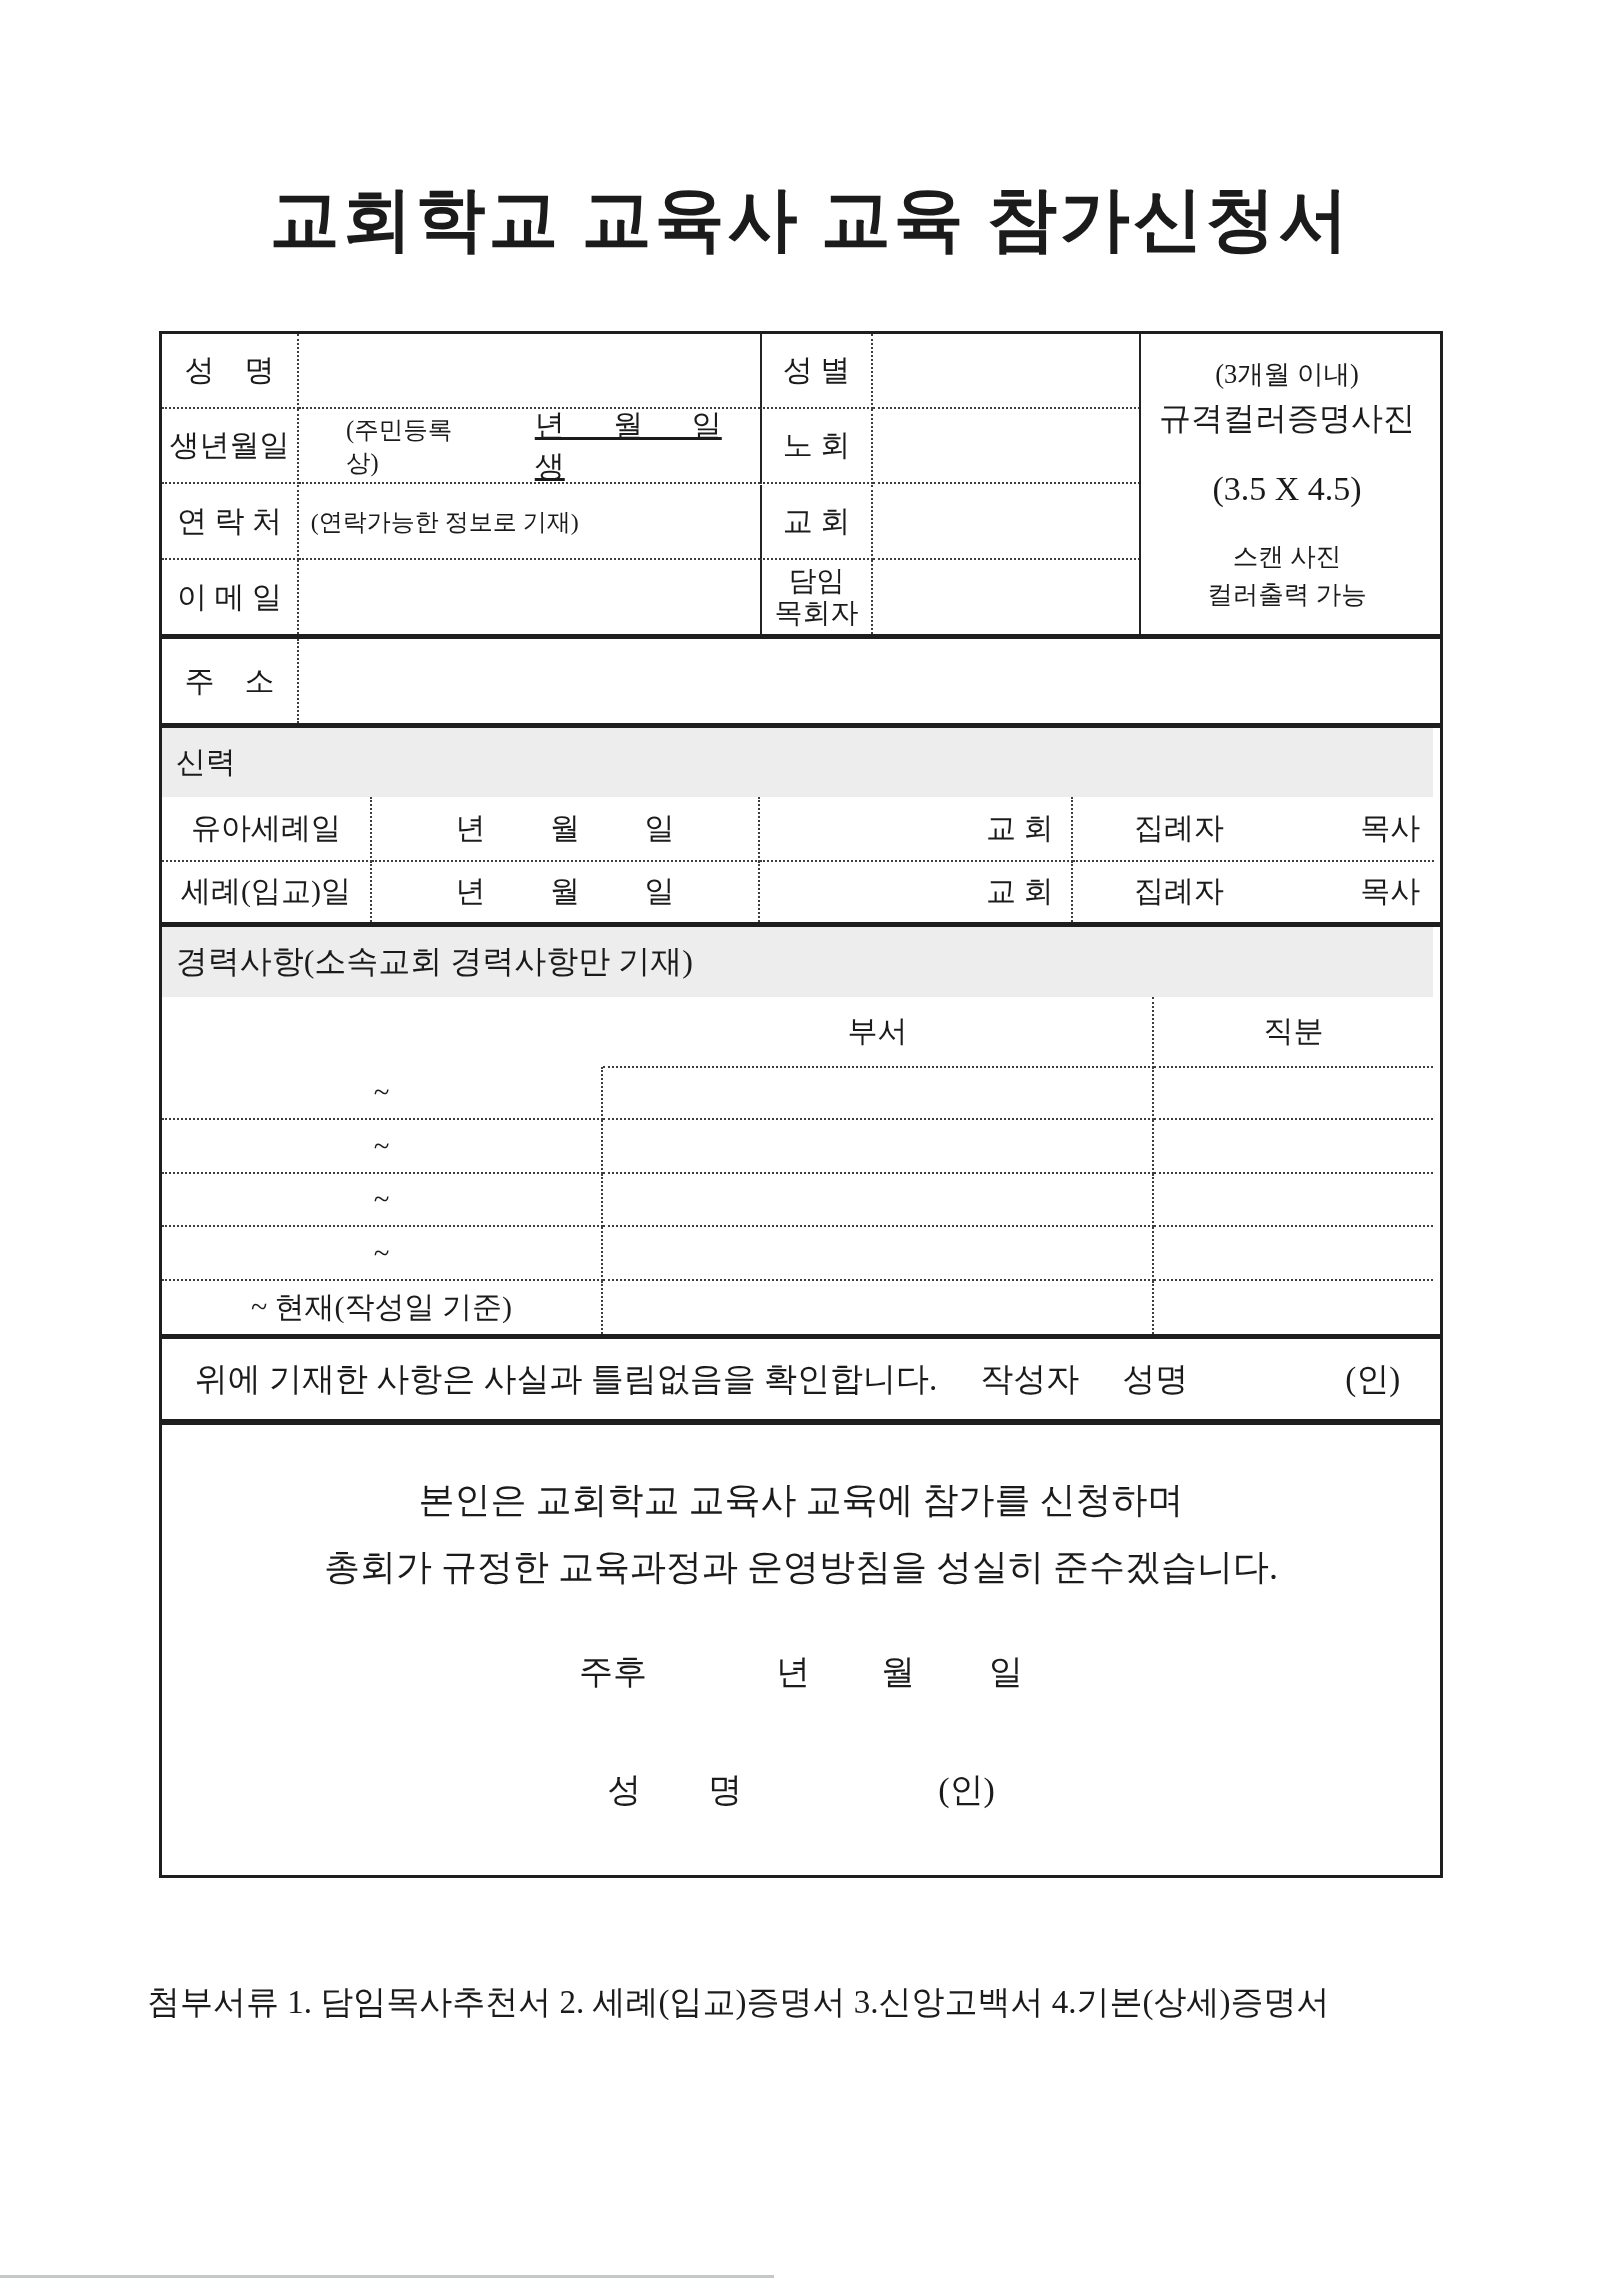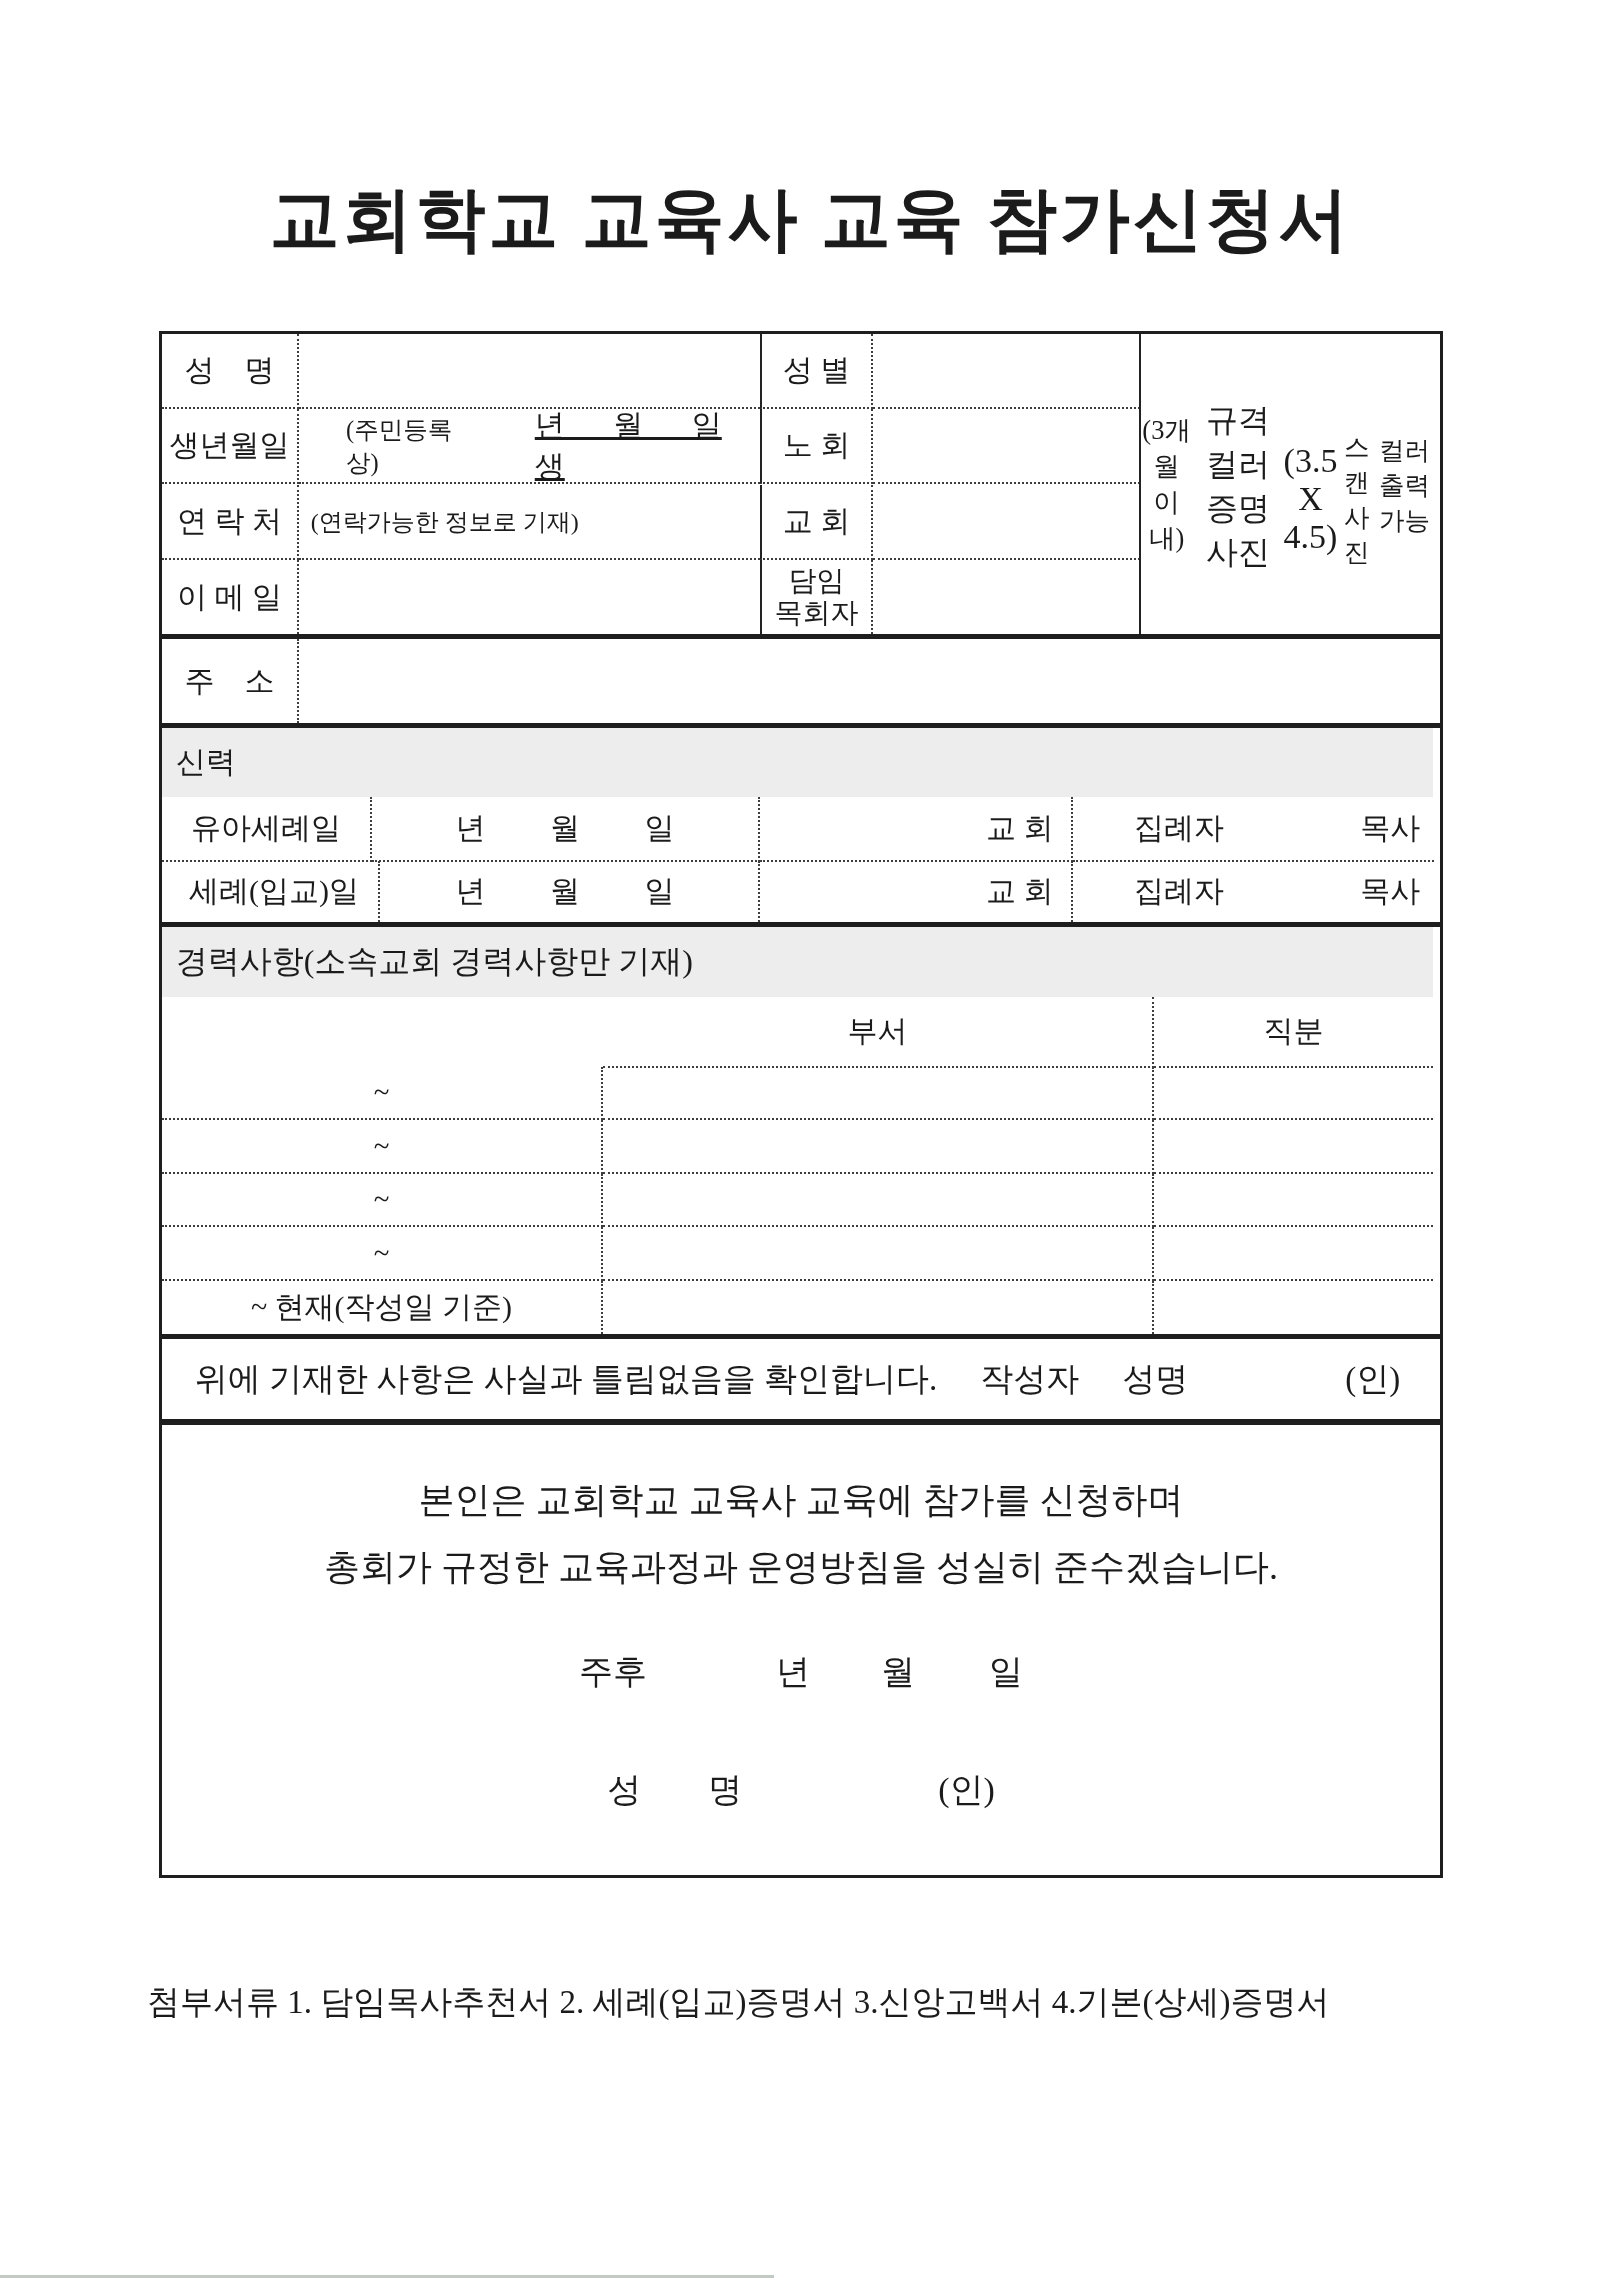--- a/index.html
+++ b/index.html
@@ -25,21 +25,21 @@
   .pre-line { white-space:pre-line; line-height:1.15; }
   .dot-b { border-bottom:2px dotted #3d3d3d; }
   .dot-r { border-right:2px dotted #3d3d3d; }
   .sol-l { border-left:2.9px solid #232323; }
   .hdiv { position:absolute; left:0; right:0; height:4.9px; background:#1e1e1e; }
   .shade { background:#ededed; }
   .small { font-size:24.5px; }
   .ws-date { word-spacing:41px;text-decoration:underline; }
   .ws-faith { word-spacing:57px; }
   .photo-cell {
-    position:absolute; box-sizing:border-box; display:flex; 
+    position:absolute; box-sizing:border-box; display:flex; flex-direction:column;
     justify-content:center; align-items:center; text-align:center;
   }
   .decl-line { position:absolute; left:0; width:100%; text-align:center; font-size:36px; }
   .decl-row { position:absolute; left:0; width:100%; display:flex; justify-content:center; align-items:baseline; font-size:34px; }
   .footer-note { position:absolute; left:147px; top:1980px; font-size:33px; }
   .scan-line { position:absolute; left:0; top:2275px; width:774px; height:2.9px; background:#c3cac3; }
 </style>
 </head>
 <body>
 
@@ -93,21 +93,21 @@
     <div class="cell shade" style="left:0;top:394px;width:1271px;height:69px;padding-left:13.7px;">신력</div>
 
     <div class="cell center dot-r dot-b" style="left:0;top:463px;width:210px;height:65px;">유아세례일</div>
     <div class="cell center ws-faith dot-r dot-b" style="left:210px;top:463px;width:388px;height:65px;">년 월 일</div>
     <div class="cell dot-r dot-b" style="left:598px;top:463px;width:313px;height:65px;justify-content:flex-end;padding-right:17.6px;">교 회</div>
     <div class="cell dot-b" style="left:911px;top:463px;width:361px;height:65px;justify-content:space-between;padding-left:61px;padding-right:13.7px;">
       <span>집례자</span>
       <span>목사</span>
     </div>
 
-    <div class="cell center dot-r" style="left:8px;top:527px;width:210px;height:61px;">세례(입교)일</div>
+    <div class="cell center dot-r" style="left:0;top:527px;width:210px;height:61px;">세례(입교)일</div>
     <div class="cell center ws-faith dot-r" style="left:210px;top:527px;width:388px;height:61px;">년 월 일</div>
     <div class="cell dot-r" style="left:598px;top:527px;width:313px;height:61px;justify-content:flex-end;padding-right:17.6px;">교 회</div>
     <div class="cell" style="left:911px;top:527px;width:361px;height:61px;justify-content:space-between;padding-left:61px;padding-right:13.7px;">
       <span>집례자</span>
       <span>목사</span>
     </div>
 
     <div class="hdiv" style="top:588px;"></div>
 
     <div class="cell shade" style="left:0;top:593px;width:1271px;height:70px;padding-left:13.7px;font-size:32px;">경력사항(소속교회 경력사항만 기재)</div>

